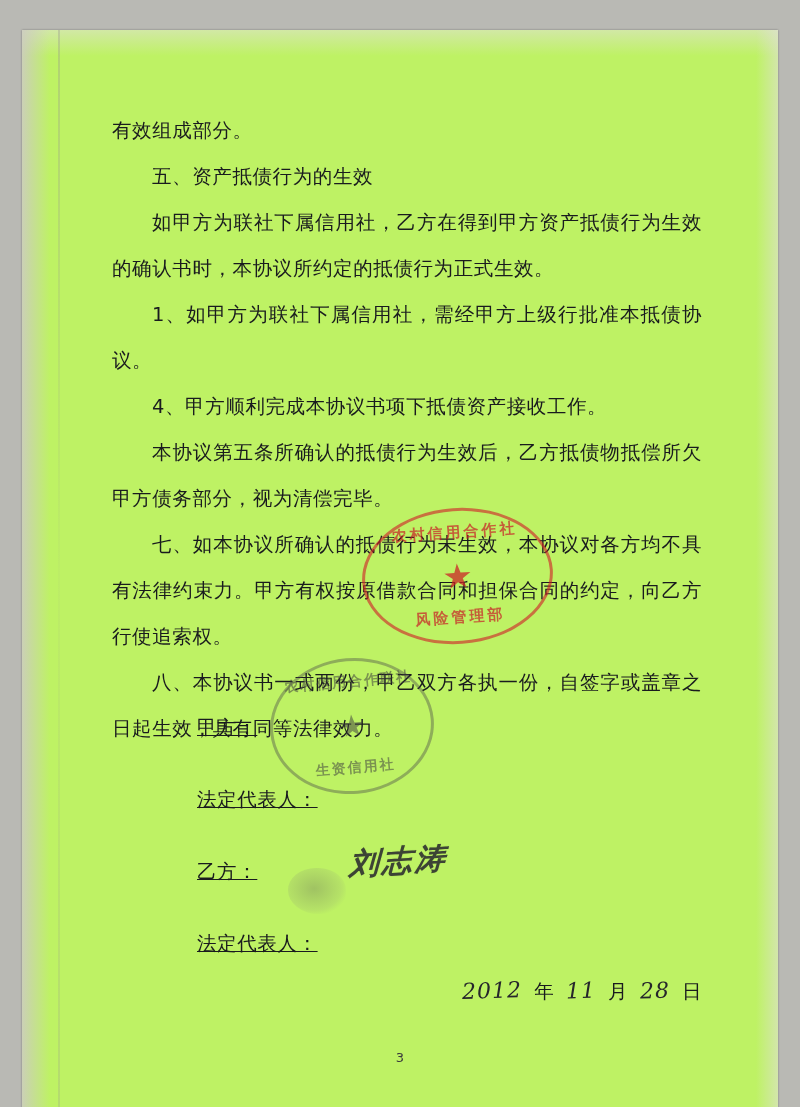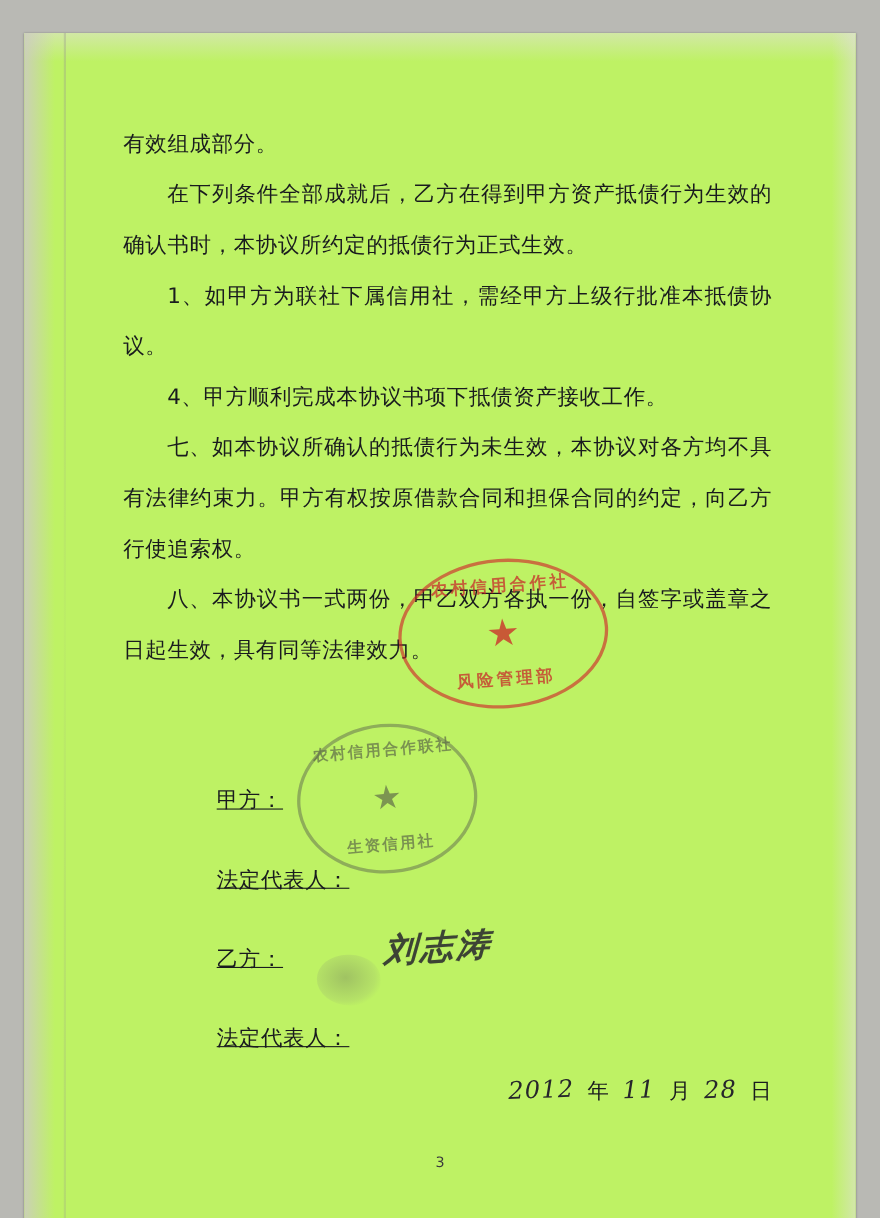--- a/index.html
+++ b/index.html
@@ -211,23 +211,25 @@
   #stamp-coop .ring-text-bottom { bottom: 14px; font-size: 14px; }
   #stamp-coop .star { color: rgba(60,58,62,0.7); font-size: 30px; }
 </style>
 </head>
 <body>
 
 <div id="page">
 
   <div id="content">
     <p class="para">有效组成部分。</p>
-    <p class="para indent">在下列条件全部成就后，乙方在得到甲方资产抵债行为生效的确认书时，本协议所约定的抵债行为正式生效。</p>
+    <p class="para indent">五、资产抵债行为的生效</p>
+    <p class="para indent">如甲方为联社下属信用社，乙方在得到甲方资产抵债行为生效的确认书时，本协议所约定的抵债行为正式生效。</p>
     <p class="para indent">1、如甲方为联社下属信用社，需经甲方上级行批准本抵债协议。</p>
     <p class="para indent">4、甲方顺利完成本协议书项下抵债资产接收工作。</p>
+    <p class="para indent">本协议第五条所确认的抵债行为生效后，乙方抵债物抵偿所欠甲方债务部分，视为清偿完毕。</p>
     <p class="para indent">七、如本协议所确认的抵债行为未生效，本协议对各方均不具有法律约束力。甲方有权按原借款合同和担保合同的约定，向乙方行使追索权。</p>
     <p class="para indent">八、本协议书一式两份，甲乙双方各执一份，自签字或盖章之日起生效，具有同等法律效力。</p>
   </div>
 
   <div id="sig-block">
     <div class="sig-line">
       <span>甲方：</span>
     </div>
     <div class="sig-line">
       <span>法定代表人：</span>

